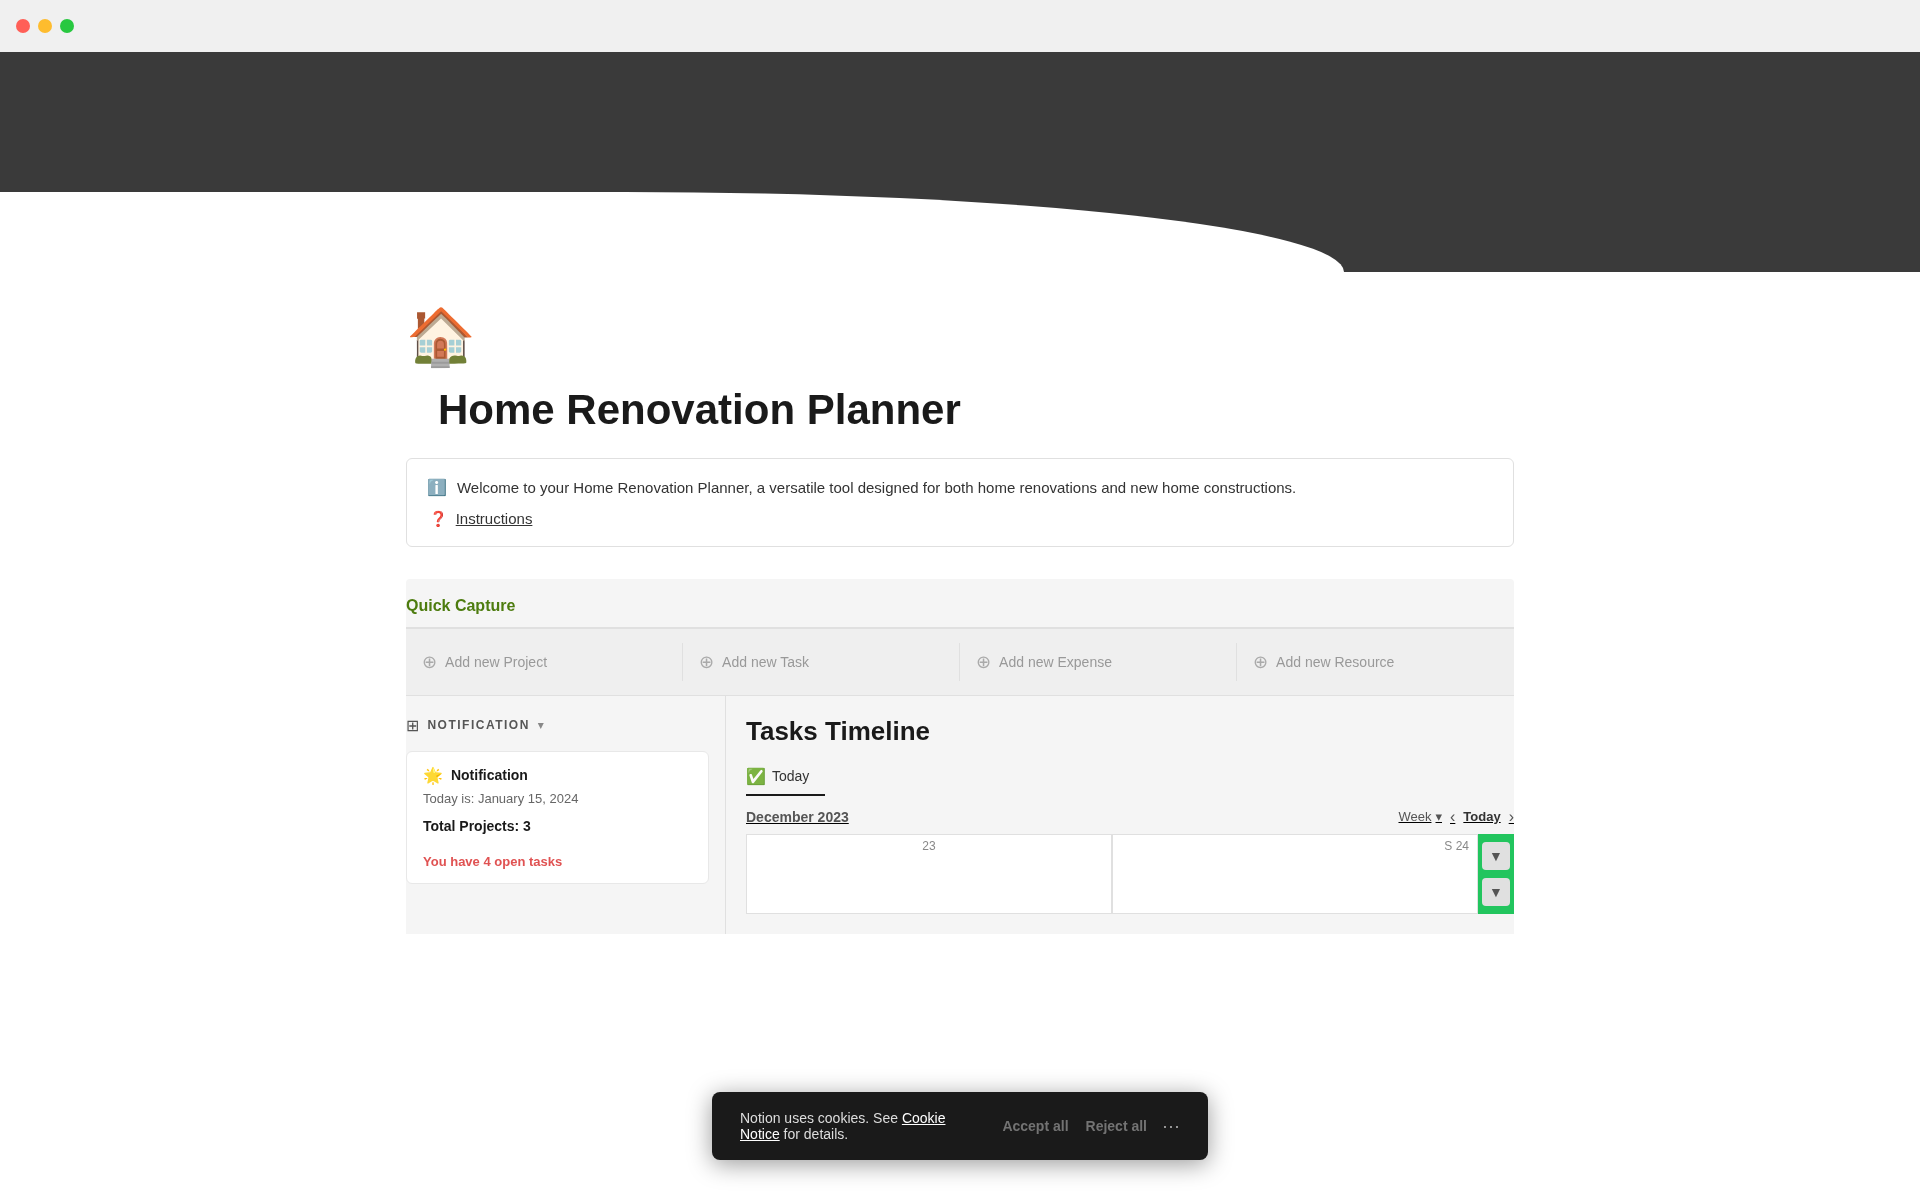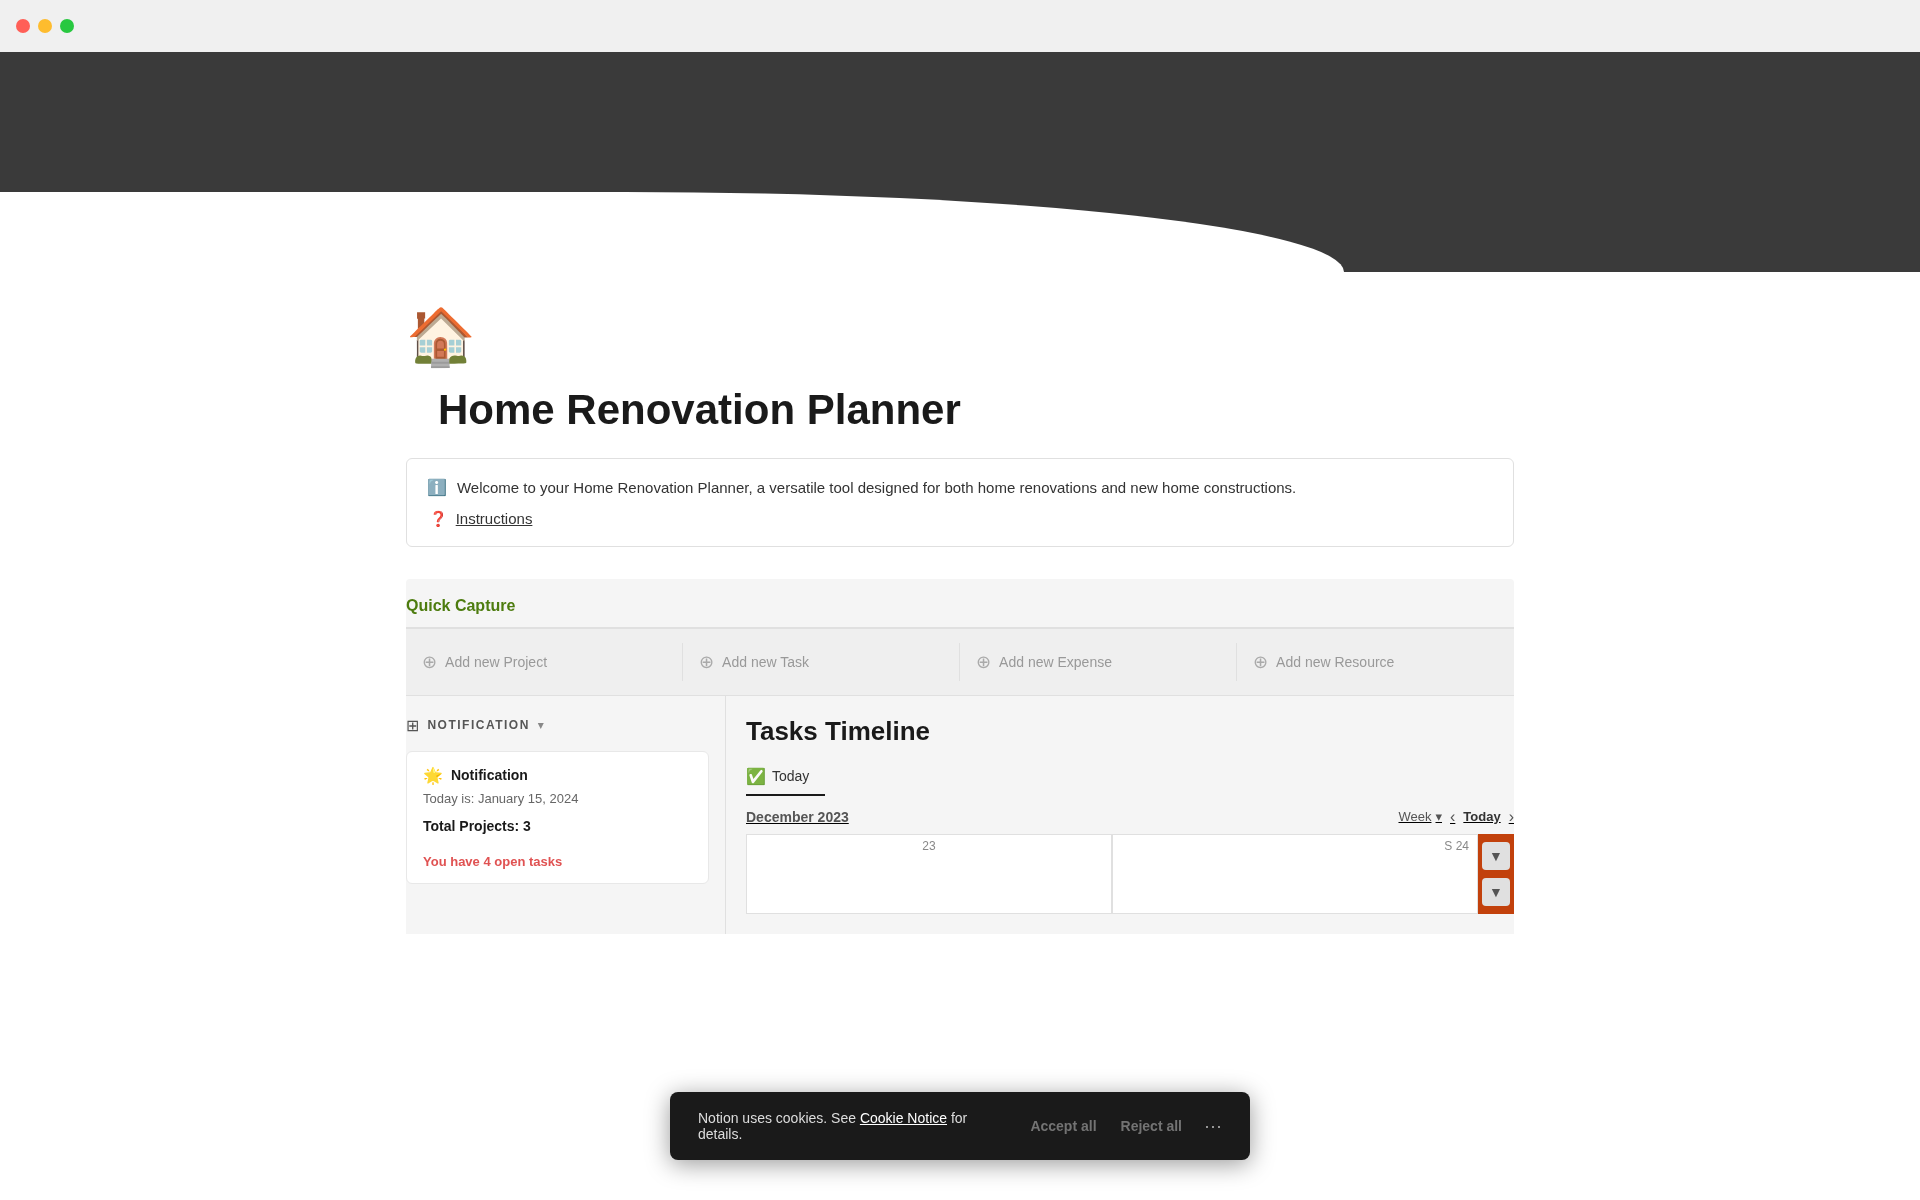--- a/index.html
+++ b/index.html
@@ -322,22 +322,22 @@
       position: fixed;
       bottom: 40px;
       left: 50%;
       transform: translateX(-50%);
       background: #1a1a1a;
       color: #fff;
       border-radius: 8px;
       padding: 18px 28px;
       display: flex;
       align-items: center;
-      gap: 20px;
-      width: 580px;
+      gap: 13px;
+      width: 496px;
       z-index: 1000;
       box-shadow: 0 4px 24px rgba(0,0,0,0.4);
     }
     .cookie-text {
       font-size: 14px;
       color: #ddd;
       flex: 1;
     }
     .cookie-text a {
       color: #fff;
@@ -475,21 +475,21 @@
           <span class="timeline-view-selector">
             <span>Week</span>
             <span>▾</span>
           </span>
           <span class="nav-arrow">‹</span>
           <span class="today-btn">Today</span>
           <span class="nav-arrow">›</span>
         </div>
       </div>
 
-      <div style="display:flex; gap:0; background:#c2410c;">
+      <div style="display:flex; gap:0; background:#22c55e;">
         <div style="flex:1; border:1px solid #e0e0e0; min-height:80px; background:#fff;">
           <div style="font-size:12px;color:#888;padding:4px 8px;text-align:center;">
             <span>23</span>
           </div>
         </div>
         <div style="flex:1; border:1px solid #e0e0e0; min-height:80px; background:#fff;">
           <div style="font-size:12px;color:#888;padding:4px 8px;text-align:right;">
             <span>S</span>
             <span>24</span>
           </div>

